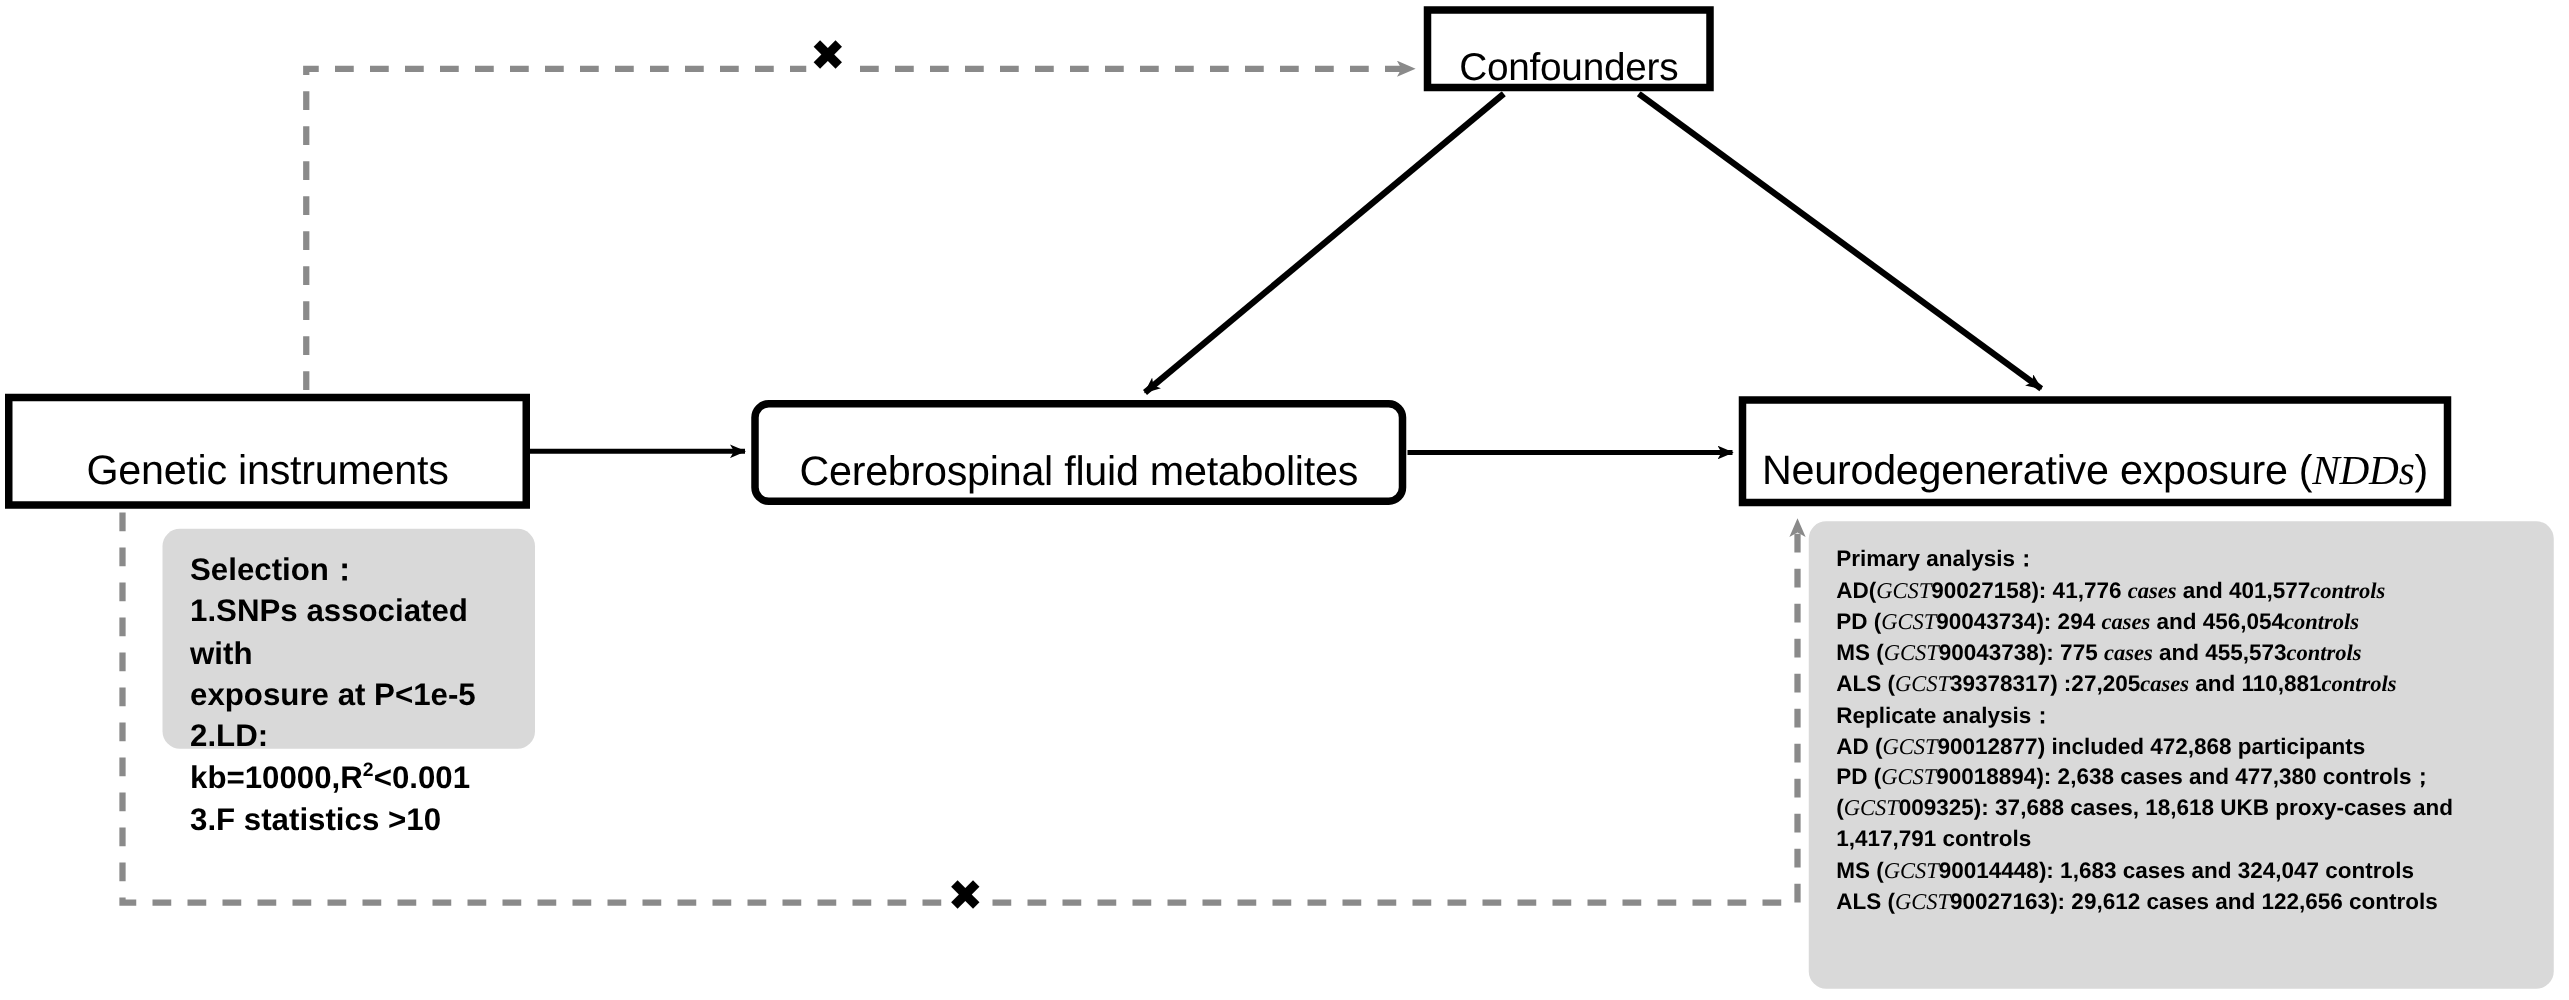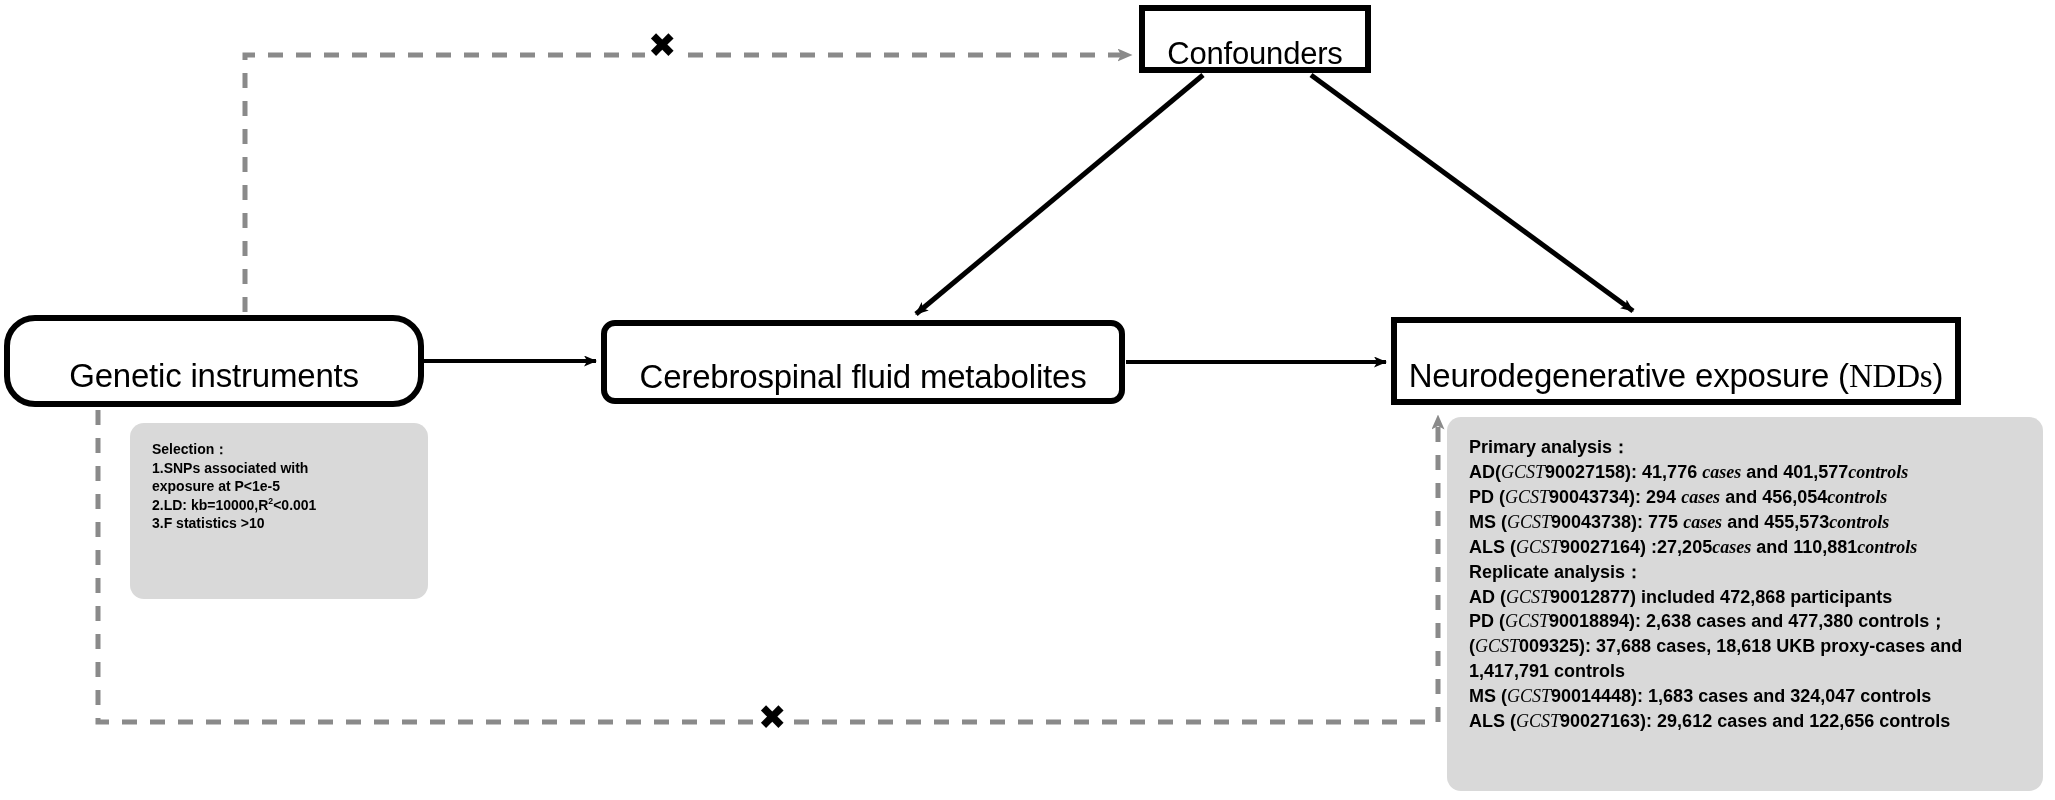--- a/index.html
+++ b/index.html
@@ -31,24 +31,25 @@
     font-family: "Liberation Sans", sans-serif;
     font-size: 33px;
     font-weight: 400;
     color: #000000;
     white-space: nowrap;
     letter-spacing: -0.2px;
     margin-top: 30px;
   }
   .node-label .ital {
     font-family: "Liberation Serif", serif;
+    font-style: italic;
     font-weight: 400;
   }
 
-  #box-genetic   { left: 4px;    top: 315px; width: 420px; height: 92px; border-radius: 31px; }
+  #box-genetic   { left: 4px;    top: 315px; width: 420px; height: 92px; }
   #box-csf       { left: 601px;  top: 320px; width: 524px; height: 84px; border-radius: 14px; }
   #box-ndd       { left: 1391px; top: 317px; width: 570px; height: 88px; }
   #box-conf      { left: 1139px; top: 5px;   width: 232px; height: 68px; }
 
   #box-conf .node-label { font-size: 31px; }
 
   
   .note-panel {
     position: absolute;
     box-sizing: border-box;
@@ -58,21 +59,21 @@
     font-family: "Liberation Sans", sans-serif;
     color: #000000;
     font-weight: bold;
   }
   #note-selection {
     left: 130px;
     top: 423px;
     width: 298px;
     height: 176px;
     padding: 17px 0 0 22px;
-    font-size: 14px;
+    font-size: 25px;
     line-height: 1.33;
   }
   #note-selection sup {
     font-size: 0.62em;
     vertical-align: super;
     line-height: 0;
   }
   #note-gwas {
     left: 1447px;
     top: 417px;
@@ -174,21 +175,21 @@
 
   <div class="note-panel" id="note-gwas">
     <div>Primary analysis：</div>
 
     <div class="nowrap"><span>AD(</span><span class="gcst">GCST</span><span>90027158): </span><span> 41,776 </span><span class="it">cases</span><span> and </span><span>401,577</span><span class="it">controls</span></div>
 
     <div class="nowrap"><span>PD (</span><span class="gcst">GCST</span><span>90043734): </span><span> 294 </span><span class="it">cases</span><span> and </span><span>456,054</span><span class="it">controls</span></div>
 
     <div class="nowrap"><span>MS (</span><span class="gcst">GCST</span><span>90043738): </span><span> 775 </span><span class="it">cases</span><span> and </span><span>455,573</span><span class="it">controls</span></div>
 
-    <div class="nowrap"><span>ALS (</span><span class="gcst">GCST</span><span>90027164) :</span><span>27,205</span><span class="it">cases</span><span> and </span><span>110,881</span><span class="it">controls</span></div>
+    <div class="nowrap"><span>ALS (</span><span class="gcst">GCST</span><span>39378317) :</span><span>27,205</span><span class="it">cases</span><span> and </span><span>110,881</span><span class="it">controls</span></div>
 
     <div>Replicate analysis：</div>
 
     <div class="nowrap"><span>AD (</span><span class="gcst">GCST</span><span>90012877)</span><span>  included 472,868 participants</span></div>
 
     <div class="nowrap"><span>PD (</span><span class="gcst">GCST</span><span>90018894):</span><span> 2,638 cases and 477,380 controls；</span></div>
 
     <div class="nowrap"><span>(</span><span class="gcst">GCST</span><span>009325):</span><span> 37,688 cases, 18,618 UKB proxy-cases and</span></div>
 
     <div class="nowrap">1,417,791 controls</div>

